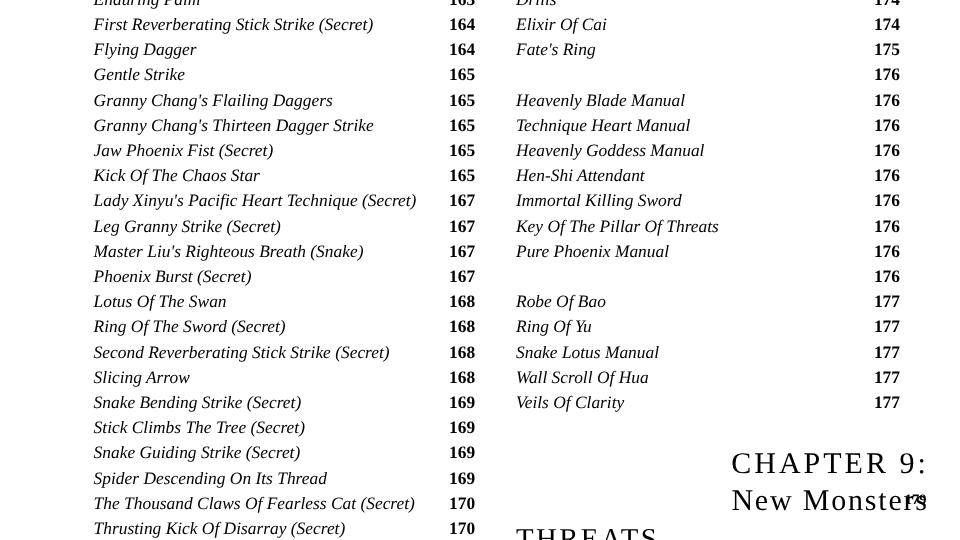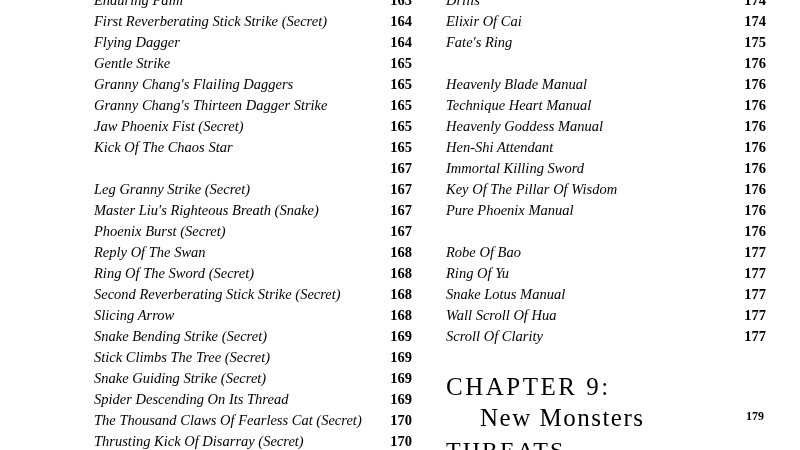--- a/index.html
+++ b/index.html
@@ -12,21 +12,20 @@
     background: #ffffff;
     font-family: "Liberation Serif", serif;
     color: #000000;
     overflow: hidden;
   }
   .page {
     position: relative;
     width: 700px;
     height: 450px;
     box-sizing: border-box;
-    margin-left: 16px;
   }
   .col {
     position: absolute;
     top: -10px;
   }
   .col-left {
     left: 78px;
     width: 318px;
   }
   .col-right {
@@ -53,23 +52,24 @@
     font-size: 14.5px;
   }
   .col-left .entry .page-num {
     right: 0px;
   }
   .col-right .entry .page-num {
     right: 0px;
   }
   .chapter-block {
     position: absolute;
-    left: 430px;
+    left: 454px;
     top: 372px;
     width: 320px;
+    text-align: right;
   }
   .chapter-line1 {
     font-family: "Liberation Serif", serif;
     font-size: 25px;
     letter-spacing: 2.5px;
     font-variant: small-caps;
     text-transform: uppercase;
     line-height: 30px;
     white-space: nowrap;
   }
@@ -106,25 +106,25 @@
 
   <div class="col col-left">
       <div class="entry"><span class="title">Enduring Palm</span><span class="page-num">163</span></div>
       <div class="entry"><span class="title">First Reverberating Stick Strike (Secret)</span><span class="page-num">164</span></div>
       <div class="entry"><span class="title">Flying Dagger</span><span class="page-num">164</span></div>
       <div class="entry"><span class="title">Gentle Strike</span><span class="page-num">165</span></div>
       <div class="entry"><span class="title">Granny Chang's Flailing Daggers</span><span class="page-num">165</span></div>
       <div class="entry"><span class="title">Granny Chang's Thirteen Dagger Strike</span><span class="page-num">165</span></div>
       <div class="entry"><span class="title">Jaw Phoenix Fist (Secret)</span><span class="page-num">165</span></div>
       <div class="entry"><span class="title">Kick Of The Chaos Star</span><span class="page-num">165</span></div>
-      <div class="entry"><span class="page-num">167</span></div>
+      <div class="entry"><span class="title">Lady Xinyu's Pacific Heart Technique (Secret)</span><span class="page-num">167</span></div>
       <div class="entry"><span class="title">Leg Granny Strike (Secret)</span><span class="page-num">167</span></div>
       <div class="entry"><span class="title">Master Liu's Righteous Breath (Snake)</span><span class="page-num">167</span></div>
       <div class="entry"><span class="title">Phoenix Burst (Secret)</span><span class="page-num">167</span></div>
-      <div class="entry"><span class="title">Reply Of The Swan</span><span class="page-num">168</span></div>
+      <div class="entry"><span class="title">Lotus Of The Swan</span><span class="page-num">168</span></div>
       <div class="entry"><span class="title">Ring Of The Sword (Secret)</span><span class="page-num">168</span></div>
       <div class="entry"><span class="title">Second Reverberating Stick Strike (Secret)</span><span class="page-num">168</span></div>
       <div class="entry"><span class="title">Slicing Arrow</span><span class="page-num">168</span></div>
       <div class="entry"><span class="title">Snake Bending Strike (Secret)</span><span class="page-num">169</span></div>
       <div class="entry"><span class="title">Stick Climbs The Tree (Secret)</span><span class="page-num">169</span></div>
       <div class="entry"><span class="title">Snake Guiding Strike (Secret)</span><span class="page-num">169</span></div>
       <div class="entry"><span class="title">Spider Descending On Its Thread</span><span class="page-num">169</span></div>
       <div class="entry"><span class="title">The Thousand Claws Of Fearless Cat (Secret)</span><span class="page-num">170</span></div>
       <div class="entry"><span class="title">Thrusting Kick Of Disarray (Secret)</span><span class="page-num">170</span></div>
     </div>
@@ -132,28 +132,28 @@
   <div class="col col-right">
       <div class="entry"><span class="title">Drills</span><span class="page-num">174</span></div>
       <div class="entry"><span class="title">Elixir Of Cai</span><span class="page-num">174</span></div>
       <div class="entry"><span class="title">Fate's Ring</span><span class="page-num">175</span></div>
       <div class="entry"><span class="page-num">176</span></div>
       <div class="entry"><span class="title">Heavenly Blade Manual</span><span class="page-num">176</span></div>
       <div class="entry"><span class="title">Technique Heart Manual</span><span class="page-num">176</span></div>
       <div class="entry"><span class="title">Heavenly Goddess Manual</span><span class="page-num">176</span></div>
       <div class="entry"><span class="title">Hen-Shi Attendant</span><span class="page-num">176</span></div>
       <div class="entry"><span class="title">Immortal Killing Sword</span><span class="page-num">176</span></div>
-      <div class="entry"><span class="title">Key Of The Pillar Of Wisdom</span><span class="page-num">176</span></div>
+      <div class="entry"><span class="title">Key Of The Pillar Of Threats</span><span class="page-num">176</span></div>
       <div class="entry"><span class="title">Pure Phoenix Manual</span><span class="page-num">176</span></div>
       <div class="entry"><span class="page-num">176</span></div>
       <div class="entry"><span class="title">Robe Of Bao</span><span class="page-num">177</span></div>
       <div class="entry"><span class="title">Ring Of Yu</span><span class="page-num">177</span></div>
       <div class="entry"><span class="title">Snake Lotus Manual</span><span class="page-num">177</span></div>
       <div class="entry"><span class="title">Wall Scroll Of Hua</span><span class="page-num">177</span></div>
-      <div class="entry"><span class="title">Scroll Of Clarity</span><span class="page-num">177</span></div>
+      <div class="entry"><span class="title">Veils Of Clarity</span><span class="page-num">177</span></div>
     </div>
 
   <div class="chapter-block">
     <div class="chapter-line1">Chapter 9:</div>
     <div class="chapter-line2">
       <span>New Monsters</span>
       <span class="chapter-page">179</span>
     </div>
   </div>
 

